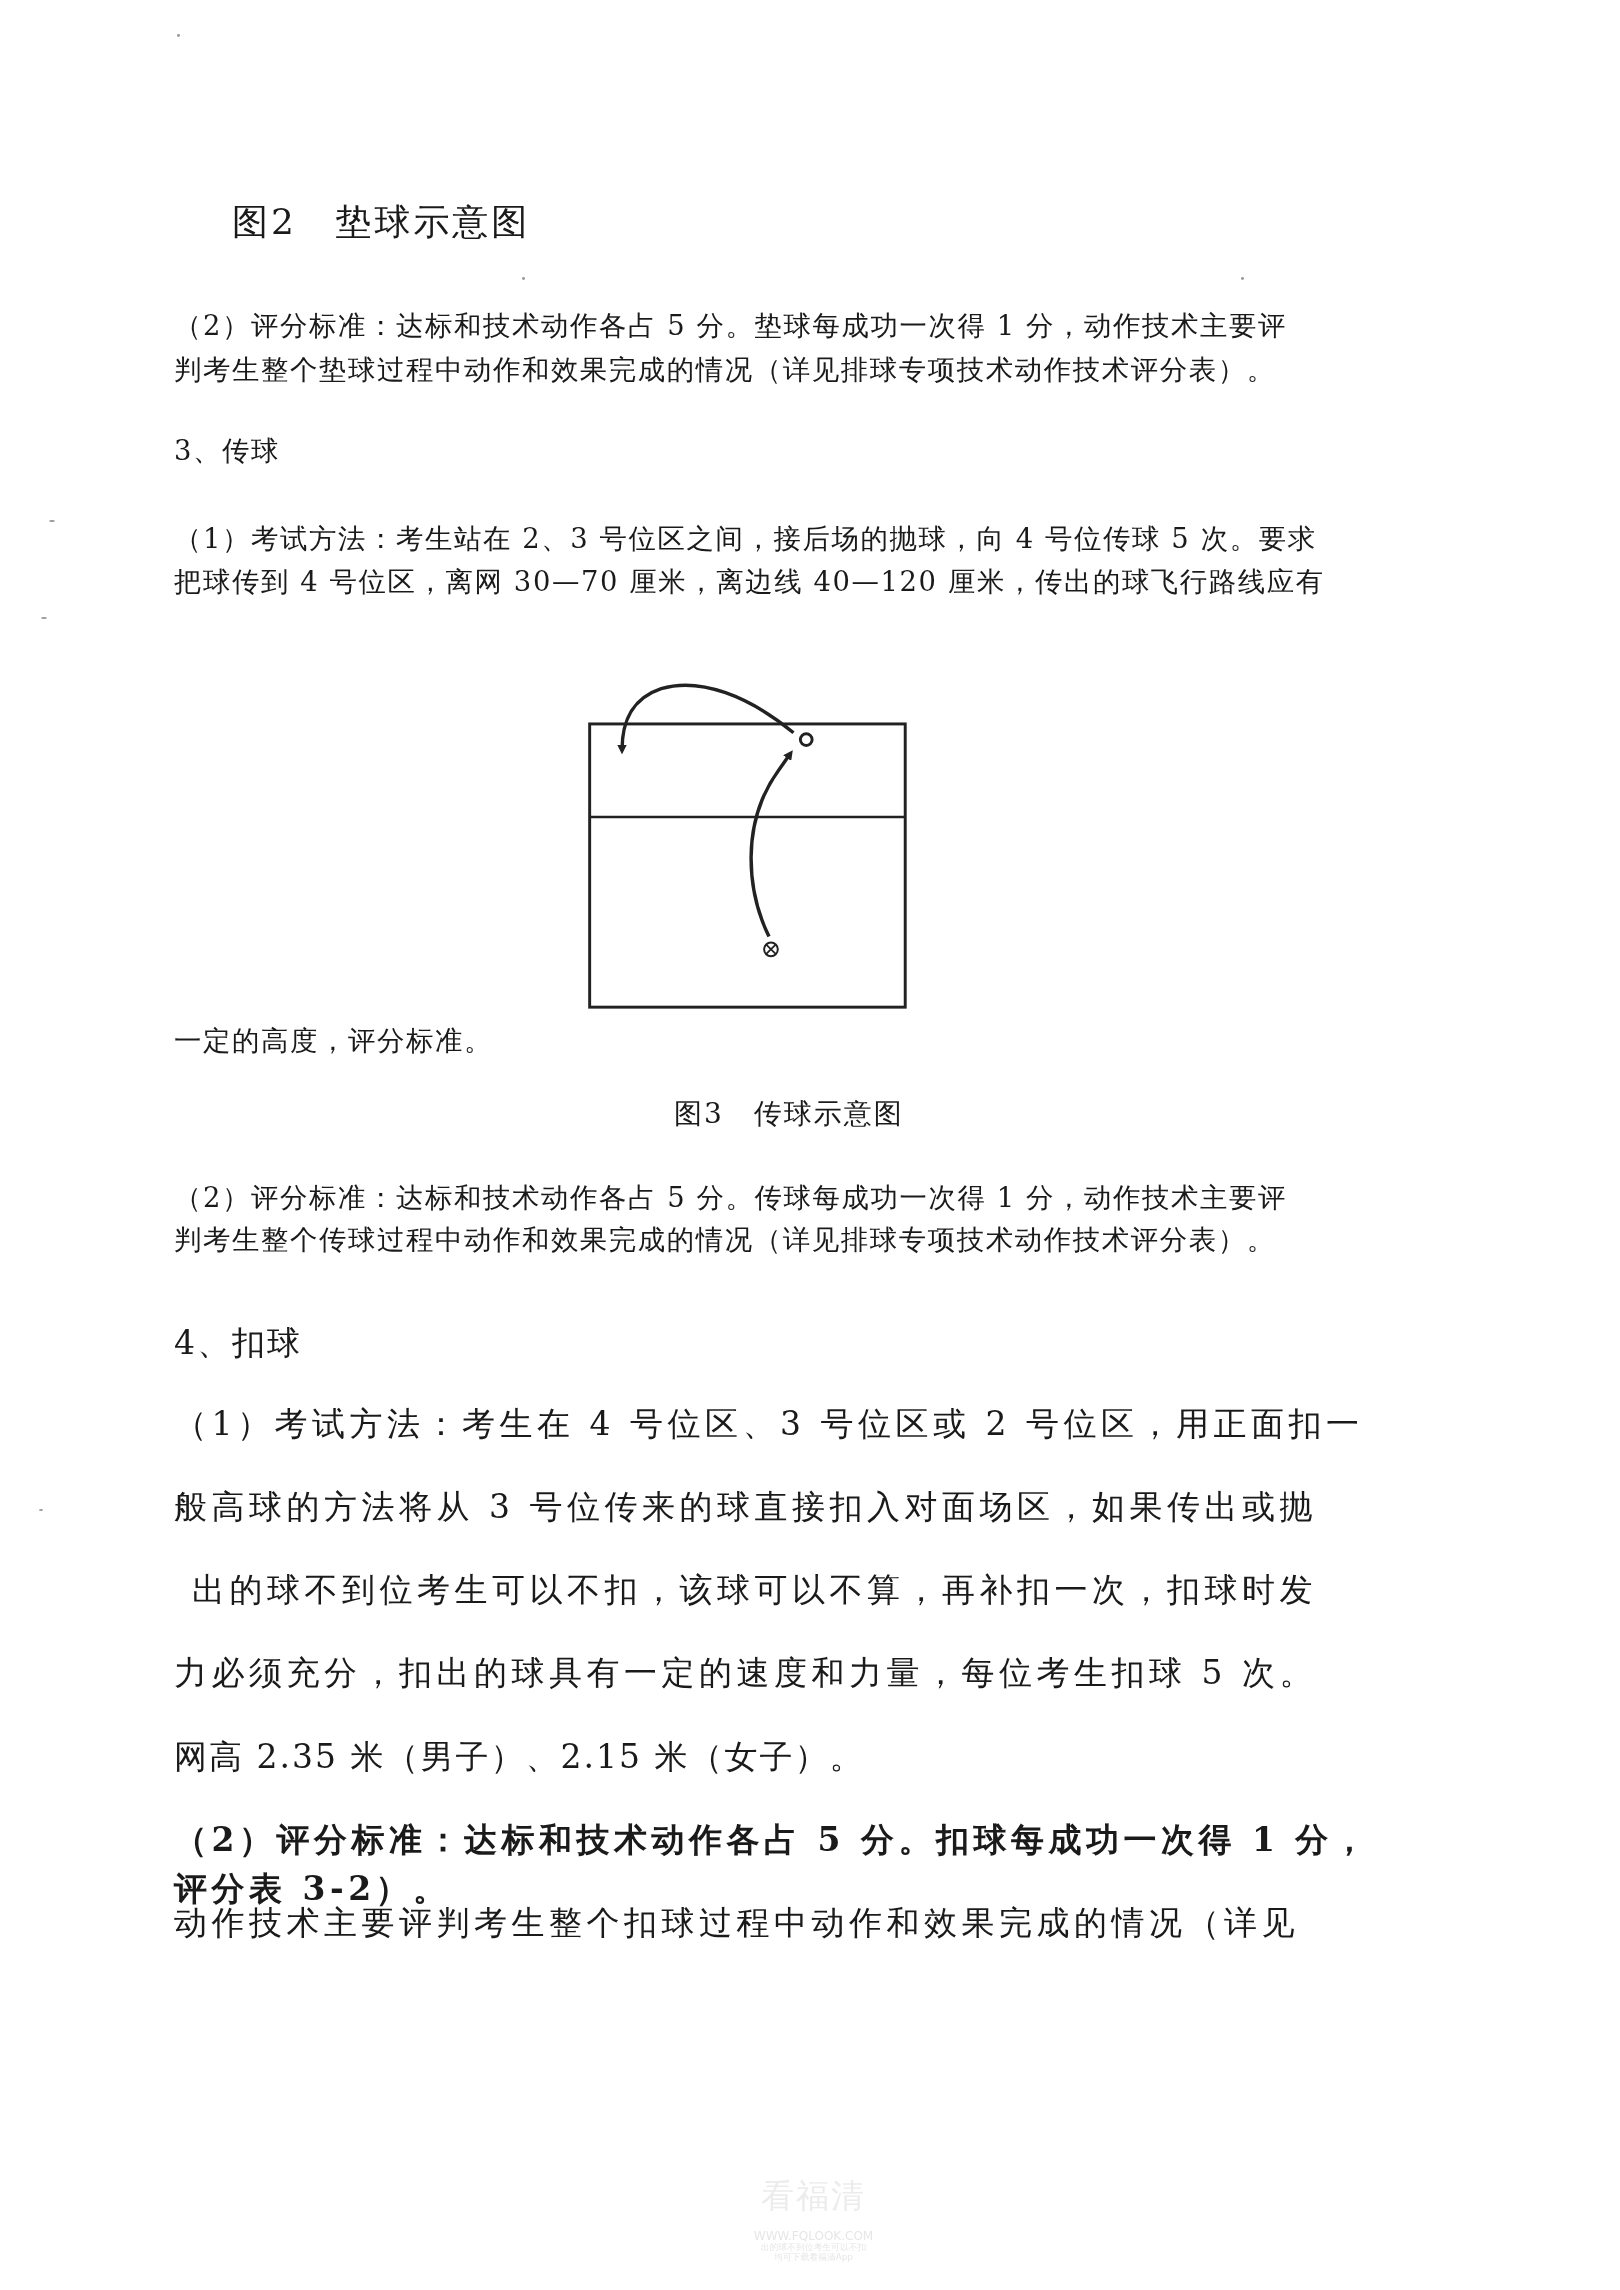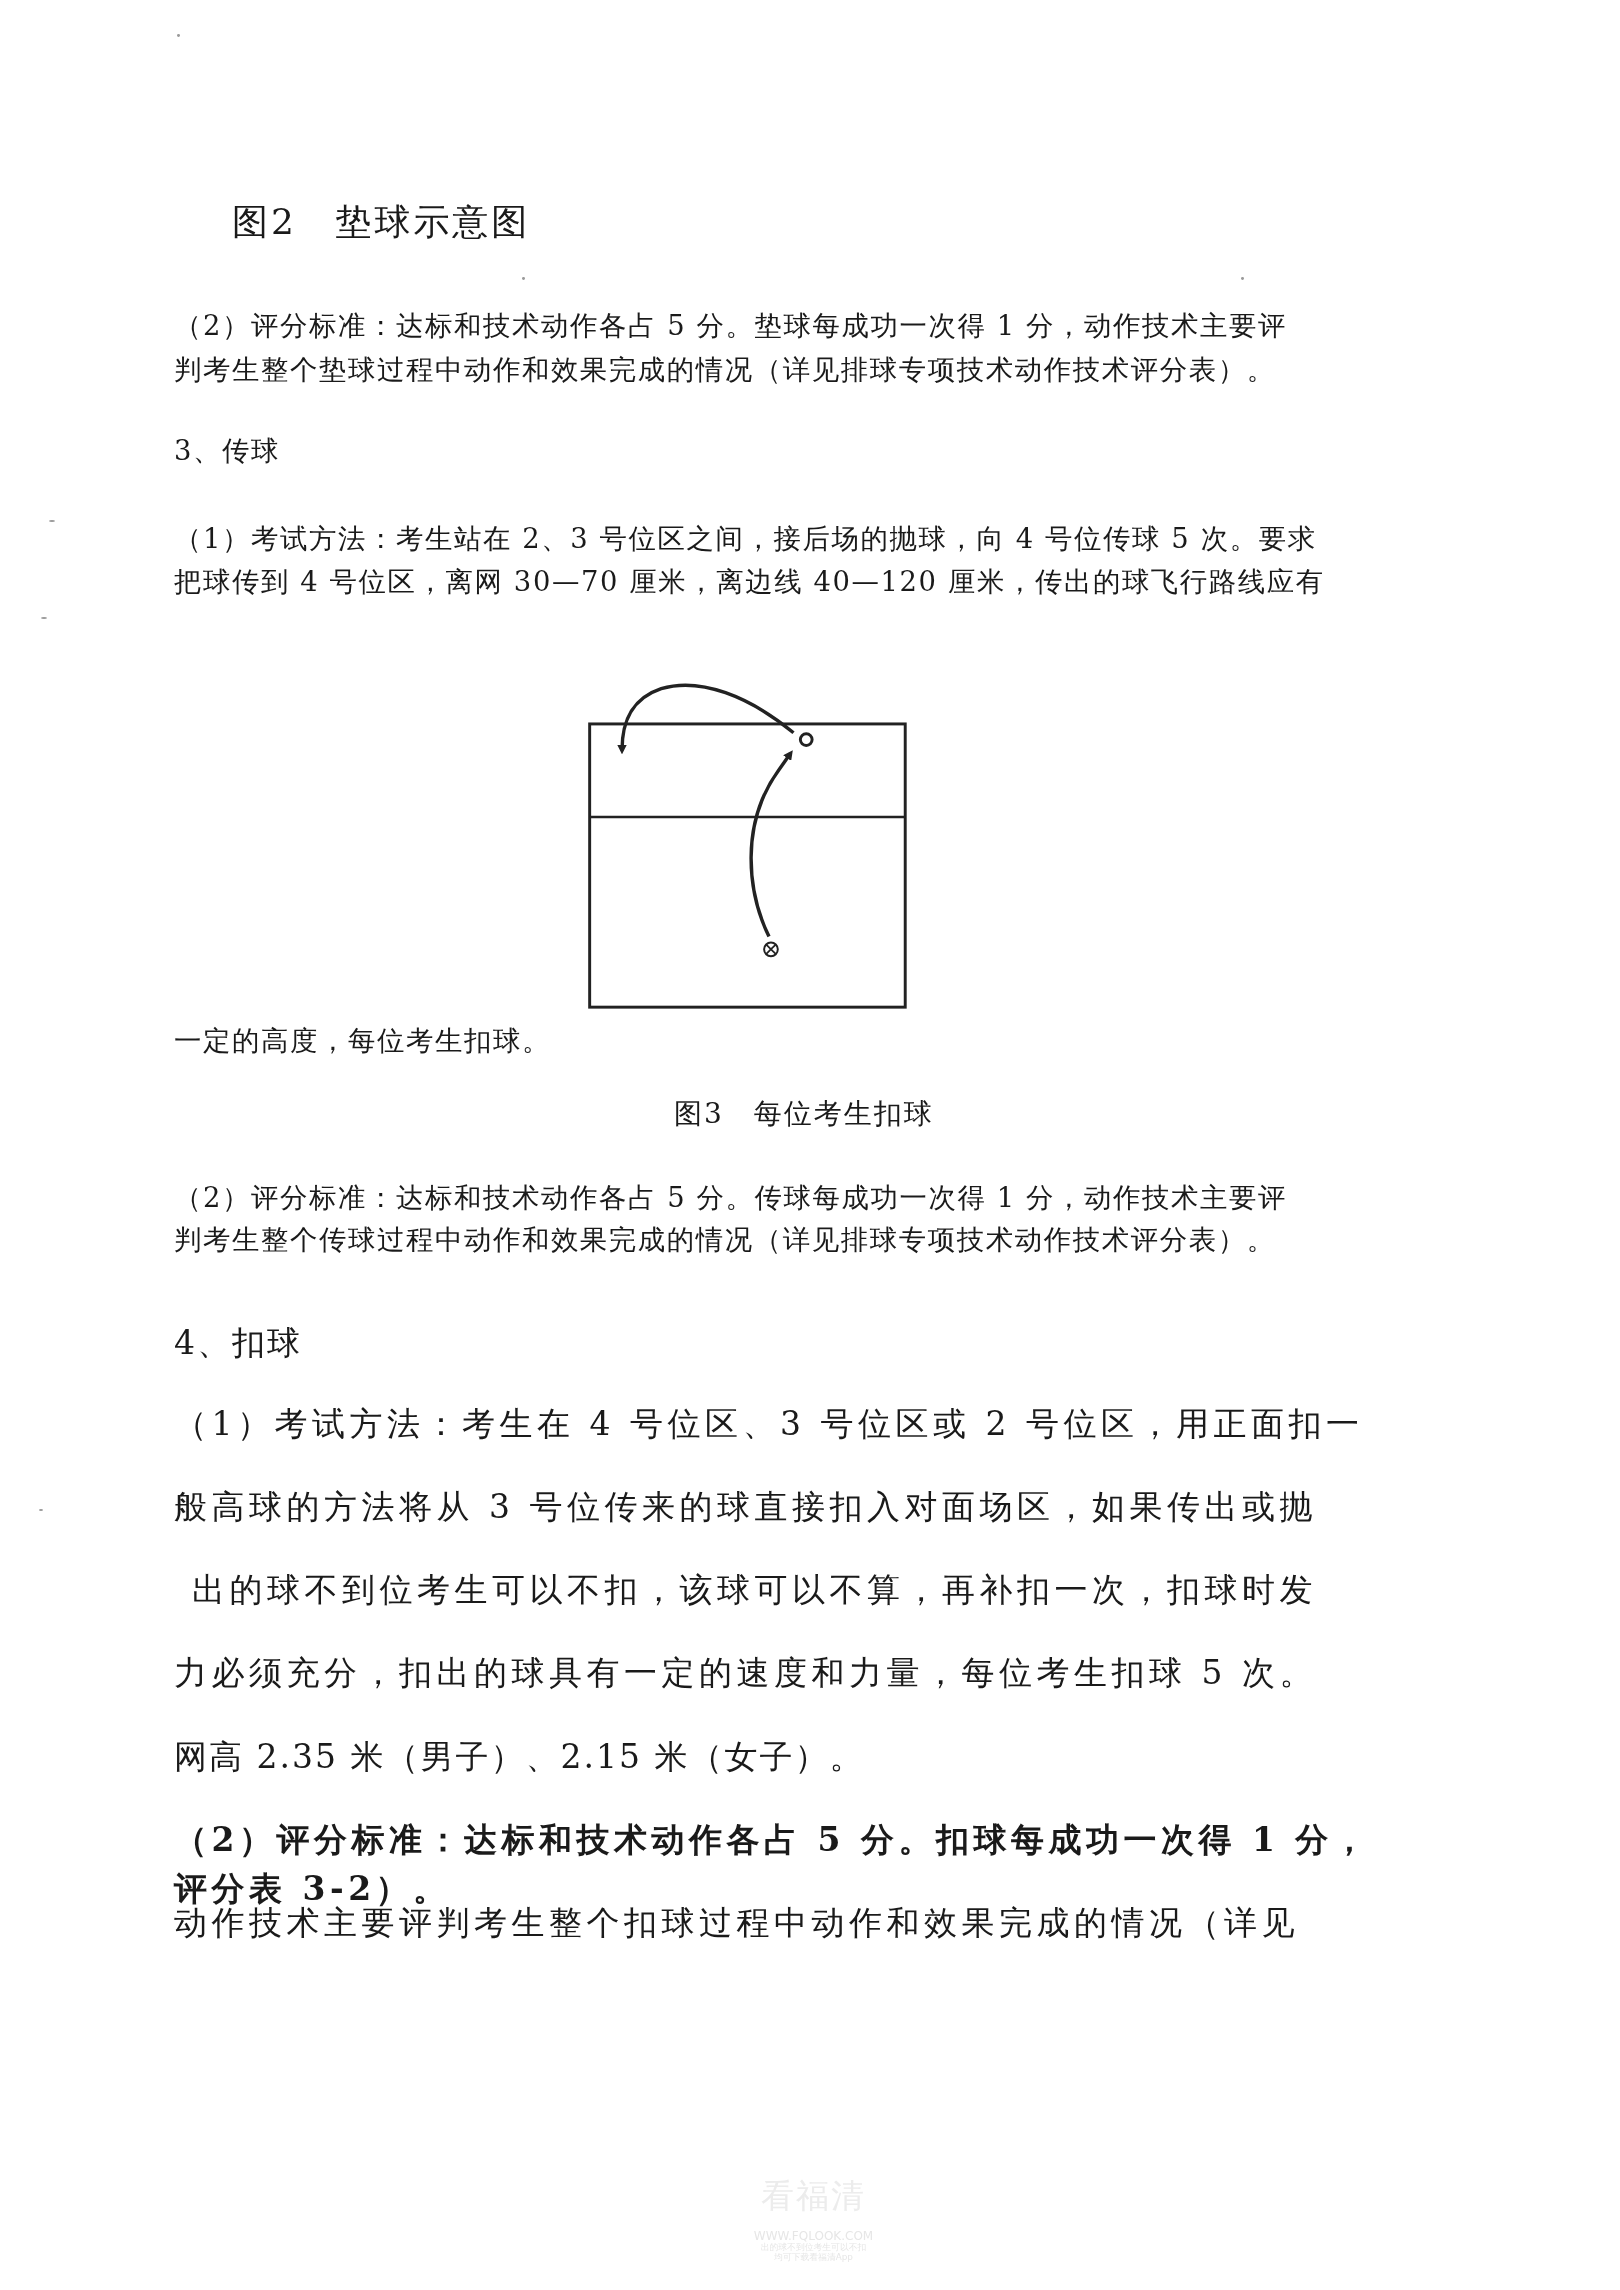--- a/index.html
+++ b/index.html
@@ -54,23 +54,23 @@
       <circle cx="238" cy="74" r="6" fill="#fff" stroke="#222" stroke-width="3"></circle>
     </g>
     <g>
       <circle cx="202" cy="288" r="7" fill="#fff" stroke="#222" stroke-width="2"></circle>
       <line x1="197" y1="283" x2="207" y2="293" stroke="#222" stroke-width="1.8"></line>
       <line x1="207" y1="283" x2="197" y2="293" stroke="#222" stroke-width="1.8"></line>
     </g>
   </svg>
 </div>
 
-<div class="line small" style="left:174px; top:1027px;">一定的高度，每位考生扣球。</div>
+<div class="line small" style="left:174px; top:1027px;">一定的高度，评分标准。</div>
 
-<div class="line fig3-caption">图3　每位考生扣球</div>
+<div class="line fig3-caption">图3　传球示意图</div>
 
 <div class="line small" style="left:174px; top:1184px;">（2）评分标准：达标和技术动作各占 5 分。传球每成功一次得 1 分，动作技术主要评</div>
 <div class="line small" style="left:174px; top:1226px;">判考生整个传球过程中动作和效果完成的情况（详见排球专项技术动作技术评分表）。</div>
 
 <div class="line big" style="left:174px; top:1326px; letter-spacing:2px;">4、扣球</div>
 <div class="line big" style="left:174px; top:1407px;">（1）考试方法：考生在 4 号位区、3 号位区或 2 号位区，用正面扣一</div>
 <div class="line big" style="left:174px; top:1490px;">般高球的方法将从 3 号位传来的球直接扣入对面场区，如果传出或抛</div>
 <div class="line big" style="left:192px; top:1573px;">出的球不到位考生可以不扣，该球可以不算，再补扣一次，扣球时发</div>
 <div class="line big" style="left:174px; top:1656px;">力必须充分，扣出的球具有一定的速度和力量，每位考生扣球 5 次。</div>
 <div class="line big bold" style="left:174px; top:1740px; letter-spacing:2px;">网高 2.35 米（男子）、2.15 米（女子）。</div>

